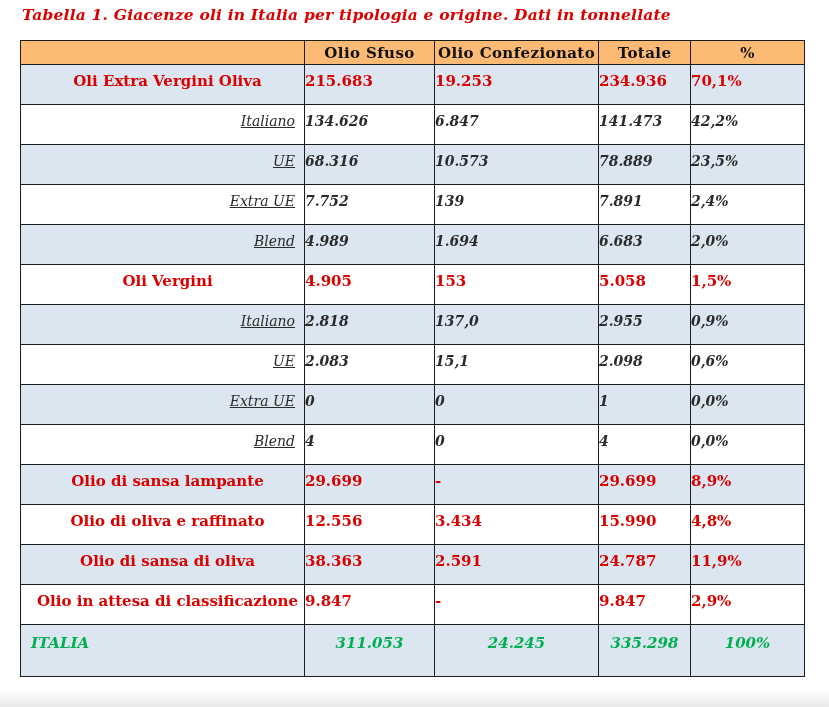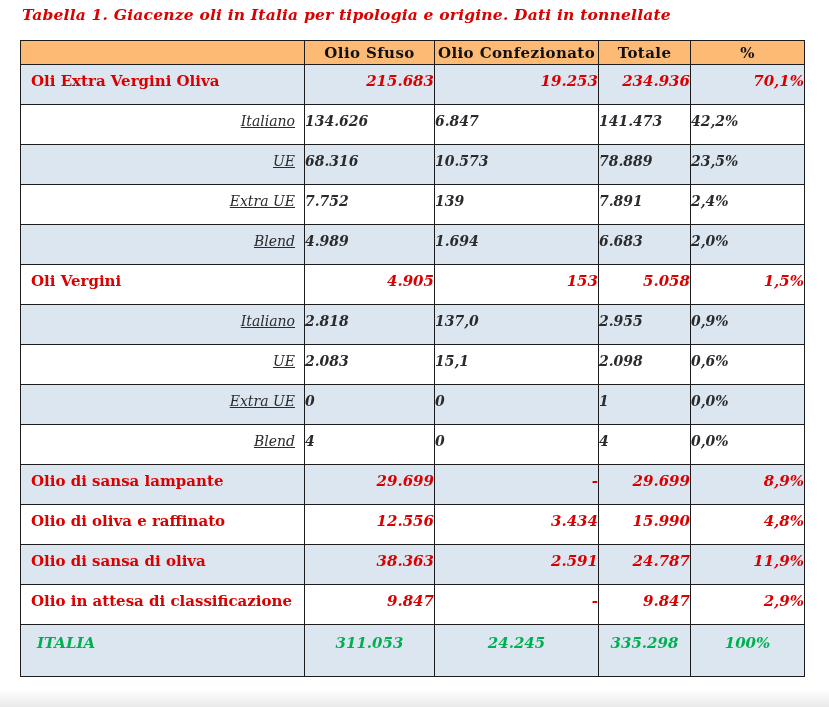--- a/index.html
+++ b/index.html
@@ -66,24 +66,24 @@
   tr.plain td  { background: #ffffff; }
 
   
   tr.section td {
     color: #db0000;
     font-weight: bold;
     font-size: 15px;
     padding-top: 7px;
   }
   tr.section td.lbl {
-    text-align: left;
+    text-align: center;
     padding-left: 10px;
   }
-  tr.section td.val { text-align: right; font-style: italic; }
+  tr.section td.val { text-align: left; }
 
   
   tr.sub td {
     color: #2b2b2b;
     font-style: italic;
     font-size: 14px;
     padding-top: 8px;
   }
   tr.sub td.lbl {
     text-align: right;
@@ -98,21 +98,21 @@
   
   tr.total-row td {
     color: #00b050;
     font-weight: bold;
     font-style: italic;
     font-size: 15px;
     padding-top: 9px;
   }
   tr.total-row td.lbl {
     text-align: left;
-    padding-left: 16px;
+    padding-left: 10px;
   }
   tr.total-row td.val { text-align: center; }
 
   .bottom-fade {
     position: absolute;
     left: 0;
     bottom: 0;
     width: 829px;
     height: 16px;
     background: linear-gradient(#fdfdfd, #e9e9e9);

